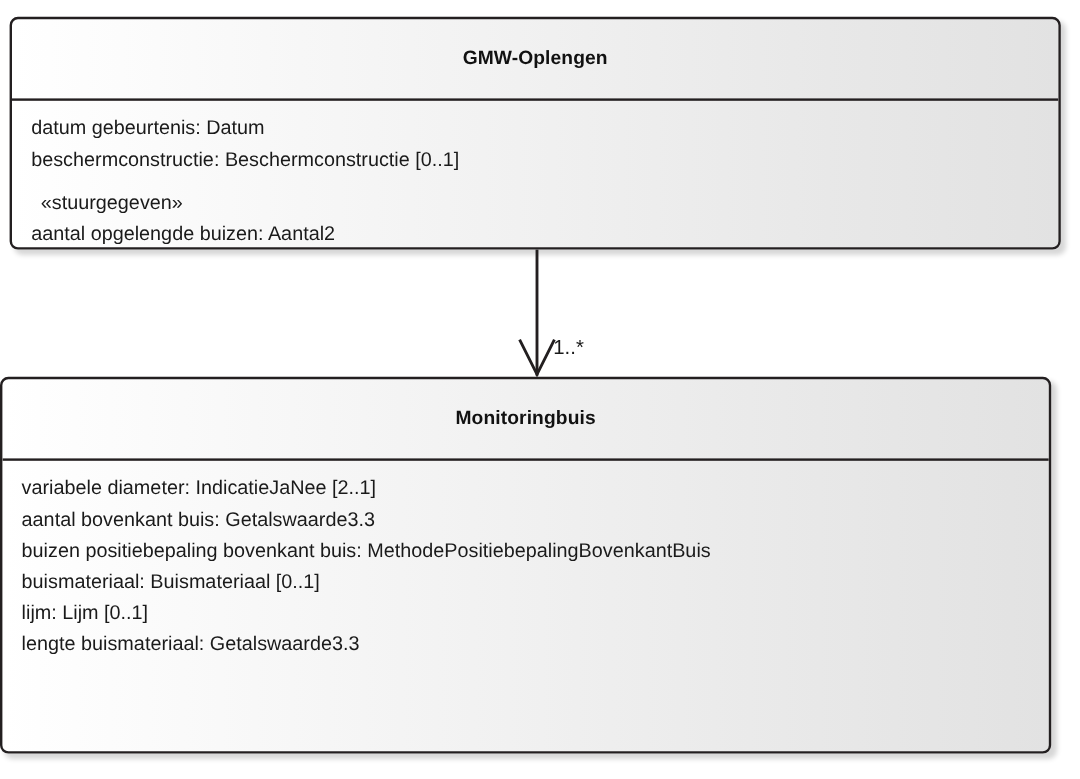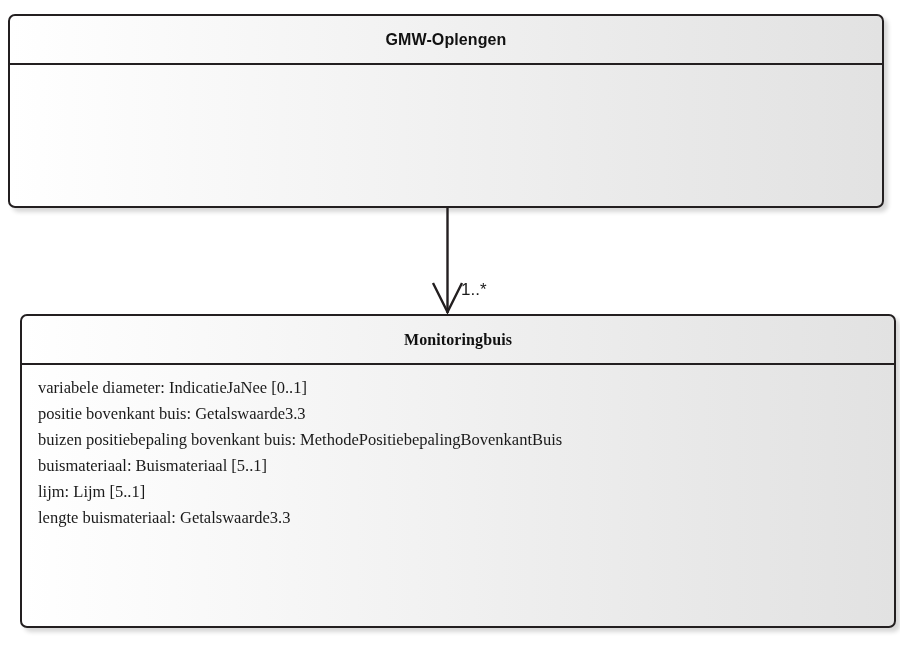--- a/index.html
+++ b/index.html
@@ -30,21 +30,21 @@
     box-sizing: border-box;
     border: 2px solid #231f20;
     border-radius: 7px;
     background: linear-gradient(to right, #ffffff 0%, #f2f2f2 45%, #e8e8e8 78%, #e2e2e2 100%);
     box-shadow: 4px 4px 4px rgba(0, 0, 0, 0.16);
     overflow: hidden;
   }
 
   .uml-class-header {
     box-sizing: border-box;
-    height: 49px;
+    height: 68px;
     display: flex;
     align-items: center;
     justify-content: center;
     border-bottom: 2px solid #231f20;
   }
 
   .uml-class-name {
     font-size: 16px;
     font-weight: bold;
     color: #111111;
@@ -73,25 +73,24 @@
 
   
   #class-gmw-oplengen {
     left: 8px;
     top: 14px;
     width: 876px;
     height: 194px;
   }
 
   #class-monitoringbuis {
-    left: 20px;
+    left: 0;
     top: 314px;
     width: 876px;
     height: 314px;
-    font-family: Liberation Serif, serif;
   }
 
   
   #association-connector {
     position: absolute;
     left: 0;
     top: 0;
     width: 900px;
     height: 649px;
     pointer-events: none;
@@ -109,35 +108,41 @@
 </style>
 </head>
 <body>
 
 <div id="diagram-canvas">
 
   <div class="uml-class" id="class-gmw-oplengen">
     <div class="uml-class-header">
       <span class="uml-class-name">GMW-Oplengen</span>
     </div>
+    <div class="uml-class-body">
+      <div class="uml-attribute">datum gebeurtenis: Datum</div>
+      <div class="uml-attribute">beschermconstructie: Beschermconstructie [0..1]</div>
+      <div class="uml-attribute is-stereotype">«stuurgegeven»</div>
+      <div class="uml-attribute">aantal opgelengde buizen: Aantal2</div>
+    </div>
   </div>
 
   <svg id="association-connector" viewBox="0 0 900 649" width="900" height="649" xmlns="http://www.w3.org/2000/svg">
     <line x1="447.5" y1="208" x2="447.5" y2="313" stroke="#231f20" stroke-width="2.4"></line>
     <polyline points="433,283 447.5,312 462,283" fill="none" stroke="#231f20" stroke-width="2.4" stroke-linejoin="miter" stroke-linecap="butt"></polyline>
   </svg>
   <div id="association-multiplicity">1..*</div>
 
   <div class="uml-class" id="class-monitoringbuis">
     <div class="uml-class-header">
       <span class="uml-class-name">Monitoringbuis</span>
     </div>
     <div class="uml-class-body">
-      <div class="uml-attribute">variabele diameter: IndicatieJaNee [0..1]</div>
-      <div class="uml-attribute">positie bovenkant buis: Getalswaarde3.3</div>
+      <div class="uml-attribute">variabele diameter: IndicatieJaNee [2..1]</div>
+      <div class="uml-attribute">aantal bovenkant buis: Getalswaarde3.3</div>
       <div class="uml-attribute">buizen positiebepaling bovenkant buis: MethodePositiebepalingBovenkantBuis</div>
-      <div class="uml-attribute">buismateriaal: Buismateriaal [5..1]</div>
-      <div class="uml-attribute">lijm: Lijm [5..1]</div>
+      <div class="uml-attribute">buismateriaal: Buismateriaal [0..1]</div>
+      <div class="uml-attribute">lijm: Lijm [0..1]</div>
       <div class="uml-attribute">lengte buismateriaal: Getalswaarde3.3</div>
     </div>
   </div>
 
 </div>
 
 </body></html>

